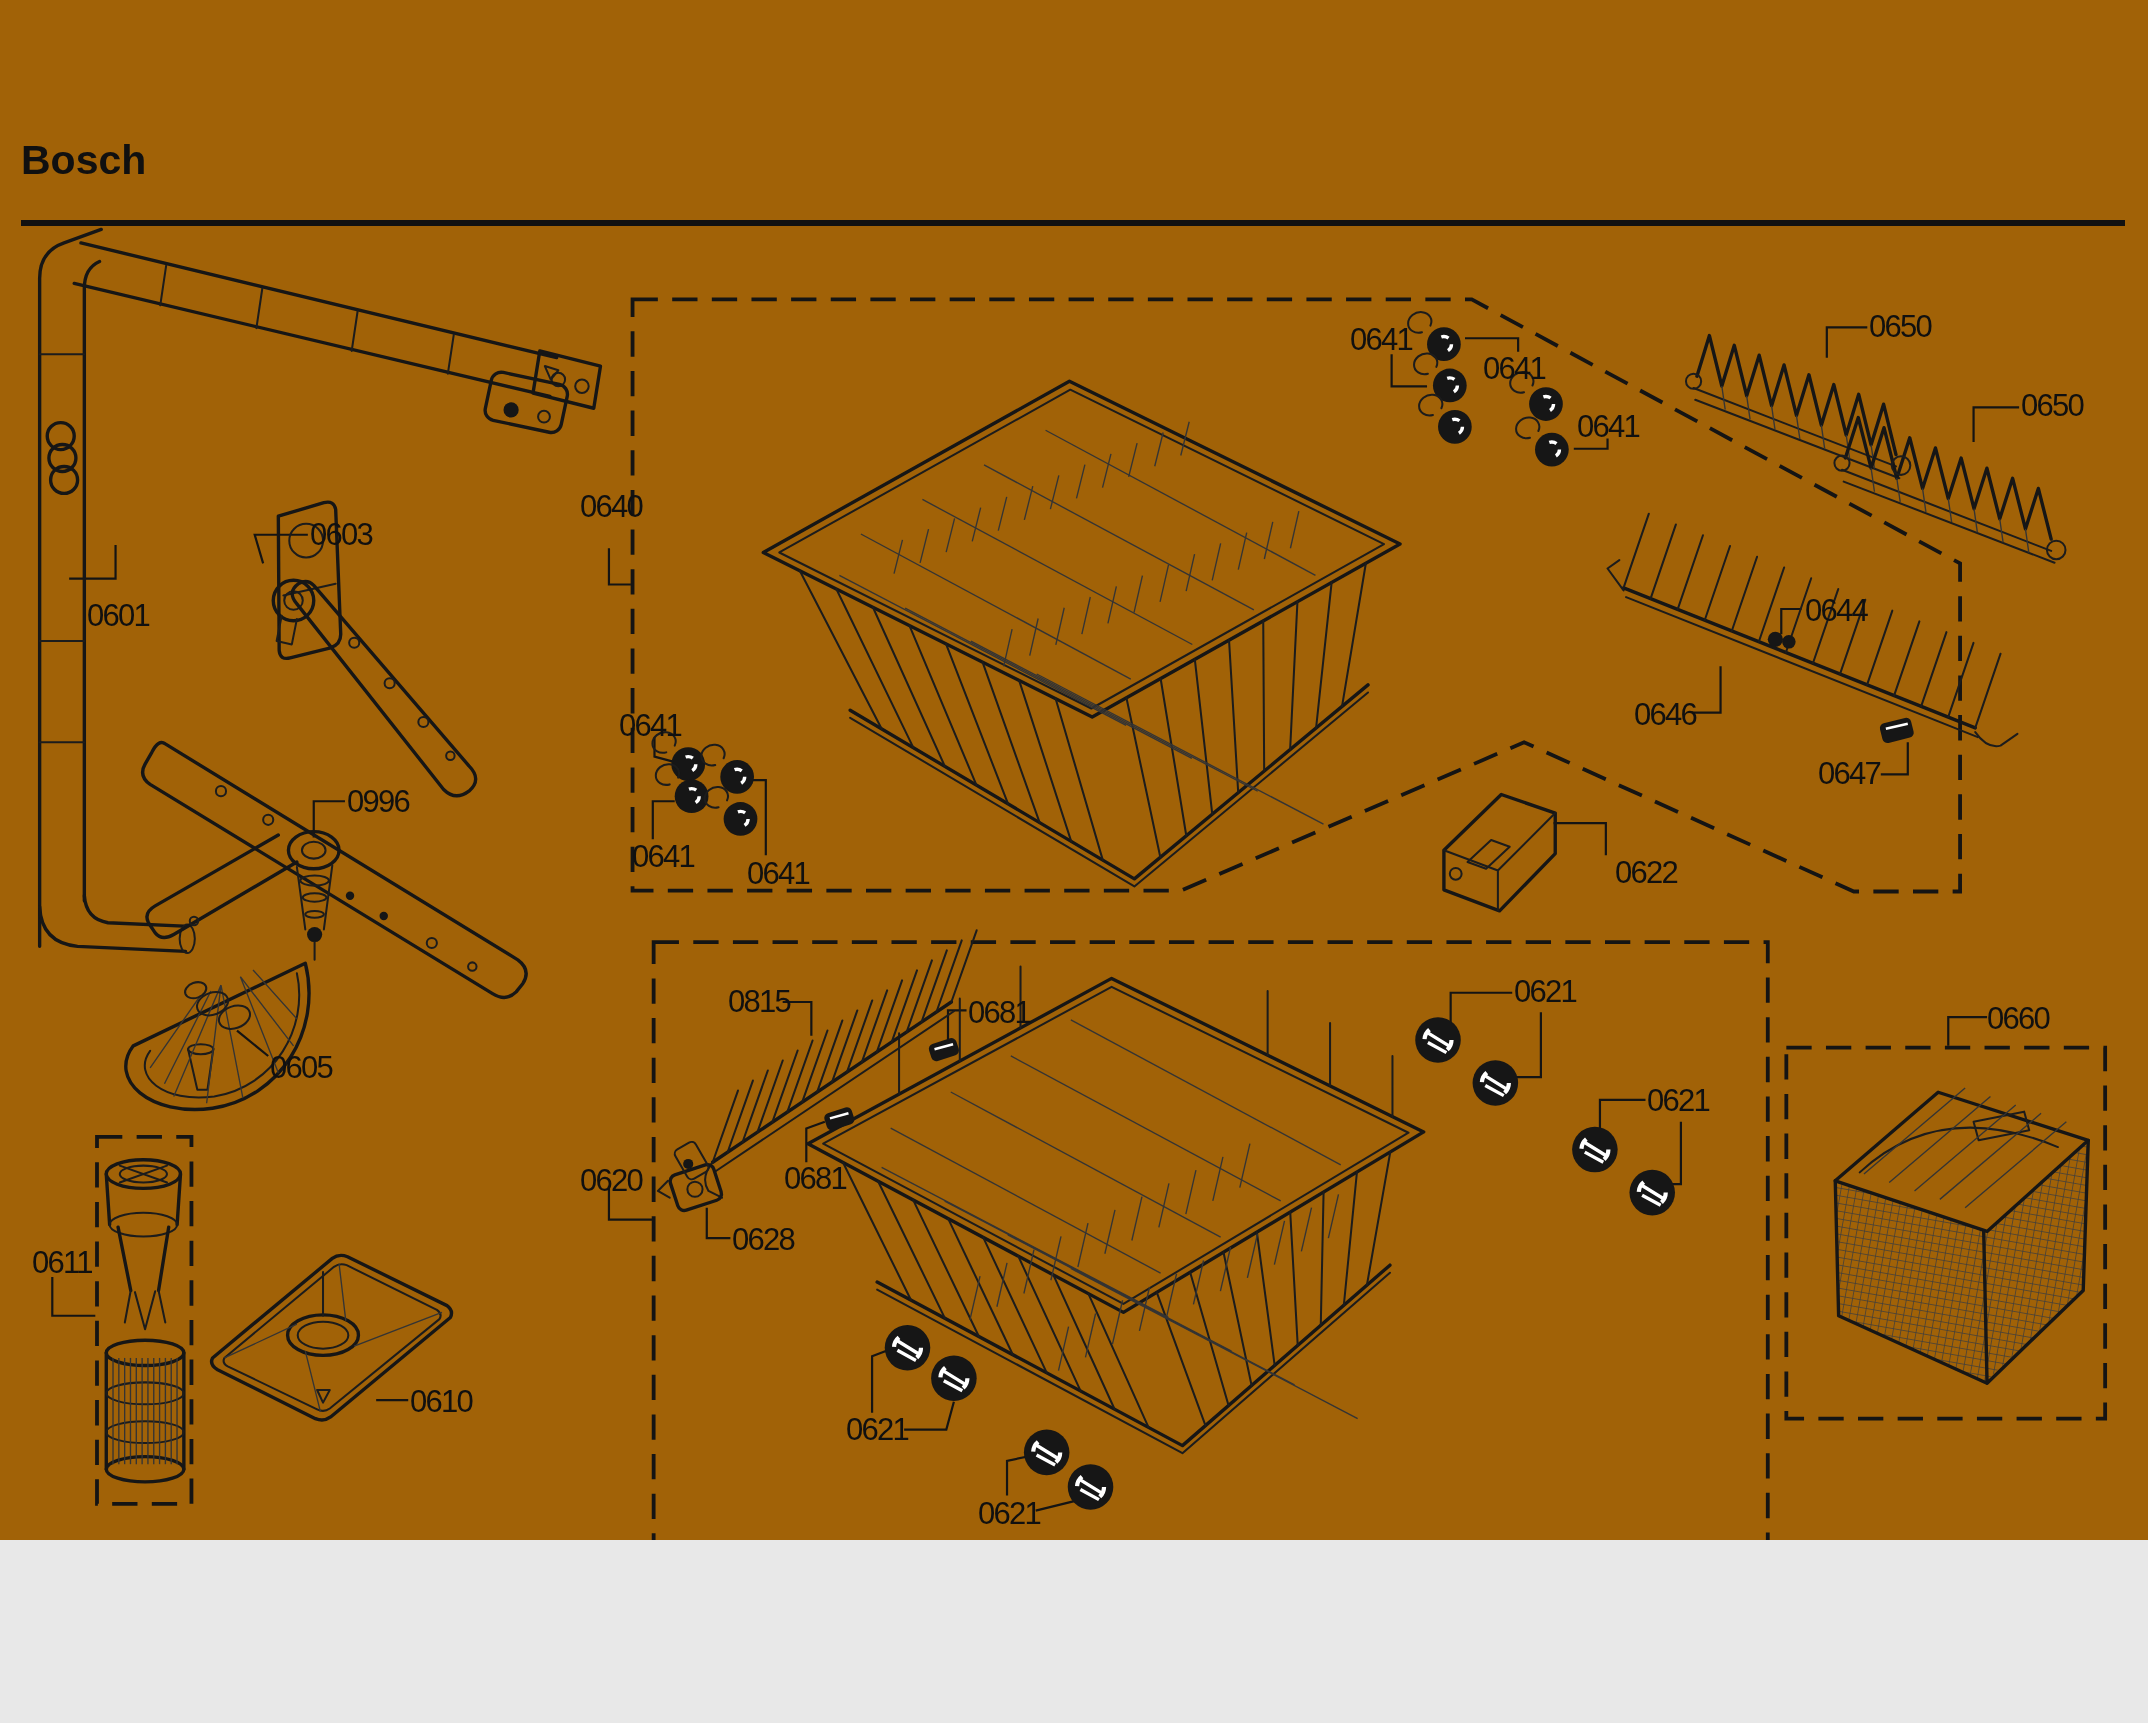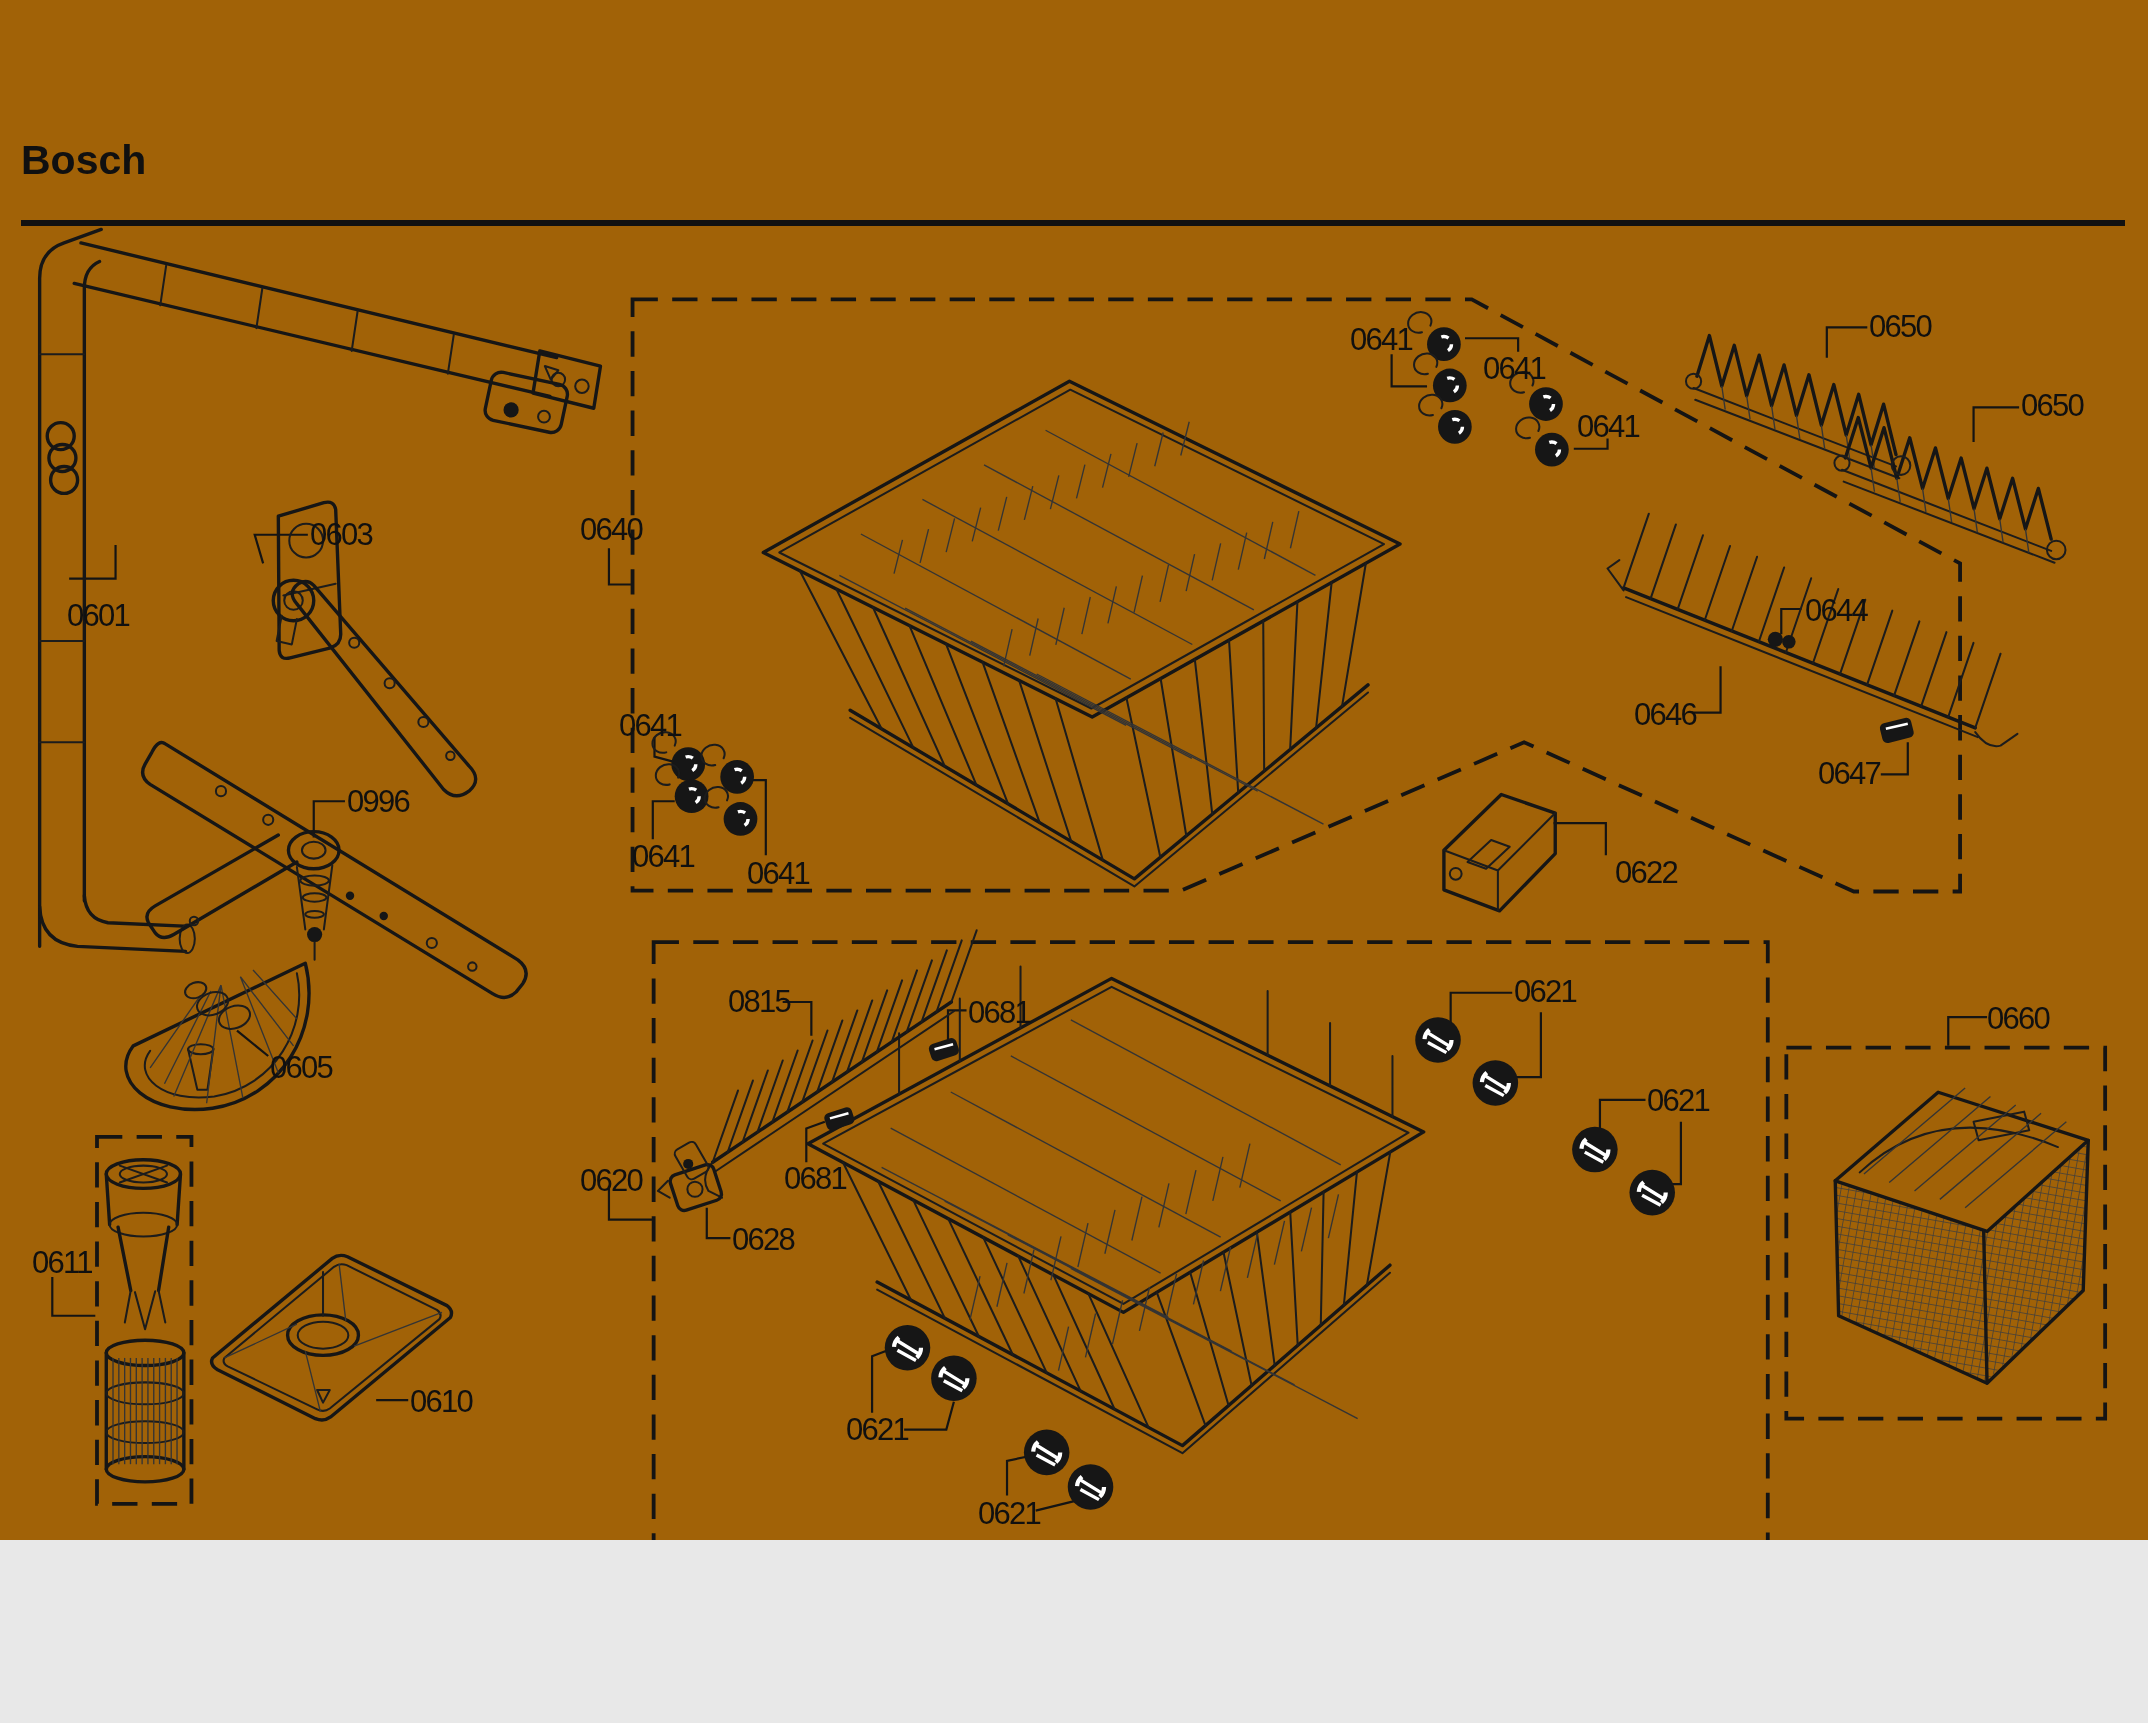--- a/index.html
+++ b/index.html
@@ -481,35 +481,35 @@
         </g>
         <g transform="translate(1293,1763)">
           <circle r="27" class="dark"></circle>
           <circle r="16" fill="none" stroke="#fff" stroke-width="5" stroke-dasharray="13 38"></circle>
           <path d="M-13,-9 L13,7 M-12,3 L10,15" stroke="#fff" stroke-width="4" fill="none"></path>
         </g>
       </g>
   </svg>
 
   <div id="labels-layer">
-      <span class="part-label" style="left: 67px; top: 600px;">0601</span>
+      <span class="part-label" style="left: 87px; top: 600px;">0601</span>
       <span class="part-label" style="left: 310px; top: 519px;">0603</span>
       <span class="part-label" style="left: 347px; top: 786px;">0996</span>
       <span class="part-label" style="left: 270px; top: 1052px;">0605</span>
       <span class="part-label" style="left: 410px; top: 1386px;">0610</span>
       <span class="part-label" style="left: 32px; top: 1247px;">0611</span>
       <span class="part-label" style="left: 580px; top: 1157px; margin-top: 8px;">0620</span>
       <span class="part-label" style="left: 1514px; top: 976px;">0621</span>
       <span class="part-label" style="left: 1647px; top: 1085px;">0621</span>
       <span class="part-label" style="left: 846px; top: 1414px;">0621</span>
       <span class="part-label" style="left: 978px; top: 1498px;">0621</span>
       <span class="part-label" style="left: 1615px; top: 857px;">0622</span>
       <span class="part-label" style="left: 728px; top: 986px;">0815</span>
       <span class="part-label" style="left: 732px; top: 1224px;">0628</span>
-      <span class="part-label" style="left: 580px; top: 514px;">0640</span>
+      <span class="part-label" style="left: 580px; top: 491px;">0640</span>
       <span class="part-label" style="left: 1350px; top: 324px;">0641</span>
       <span class="part-label" style="left: 1483px; top: 353px;">0641</span>
       <span class="part-label" style="left: 1577px; top: 411px;">0641</span>
       <span class="part-label" style="left: 619px; top: 710px;">0641</span>
       <span class="part-label" style="left: 632px; top: 841px;">0641</span>
       <span class="part-label" style="left: 747px; top: 858px;">0641</span>
       <span class="part-label" style="left: 1805px; top: 595px;">0644</span>
       <span class="part-label" style="left: 1634px; top: 699px;">0646</span>
       <span class="part-label" style="left: 1818px; top: 758px;">0647</span>
       <span class="part-label" style="left: 1869px; top: 311px;">0650</span>

